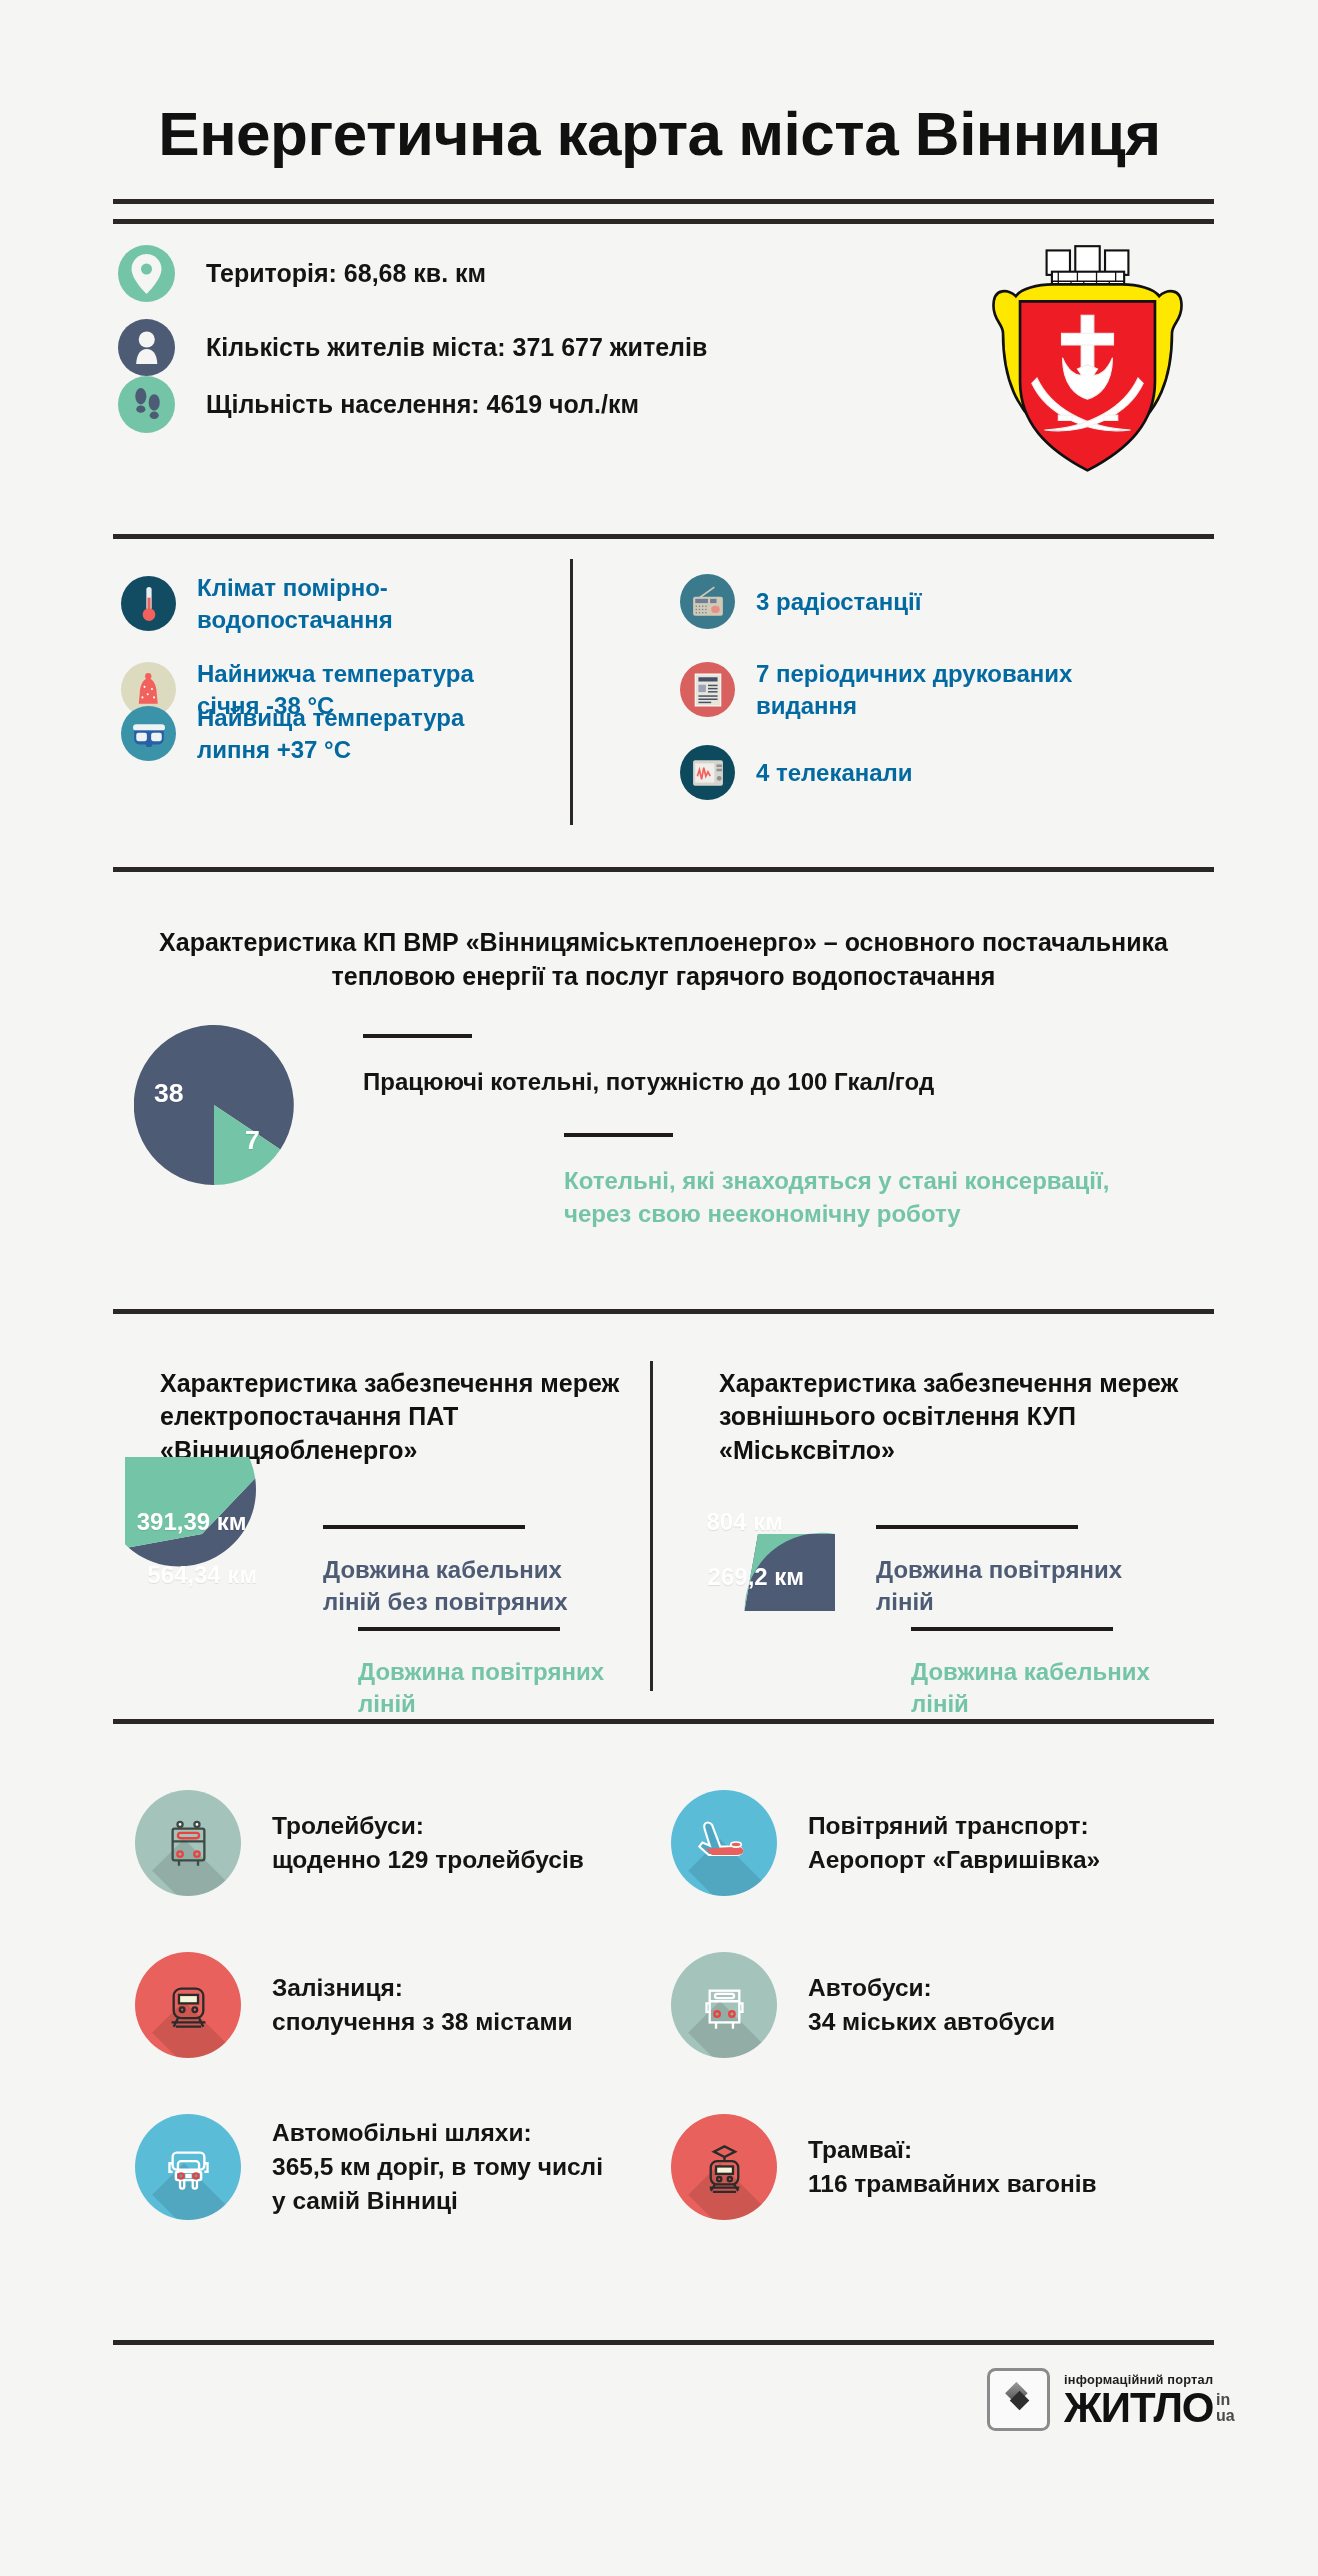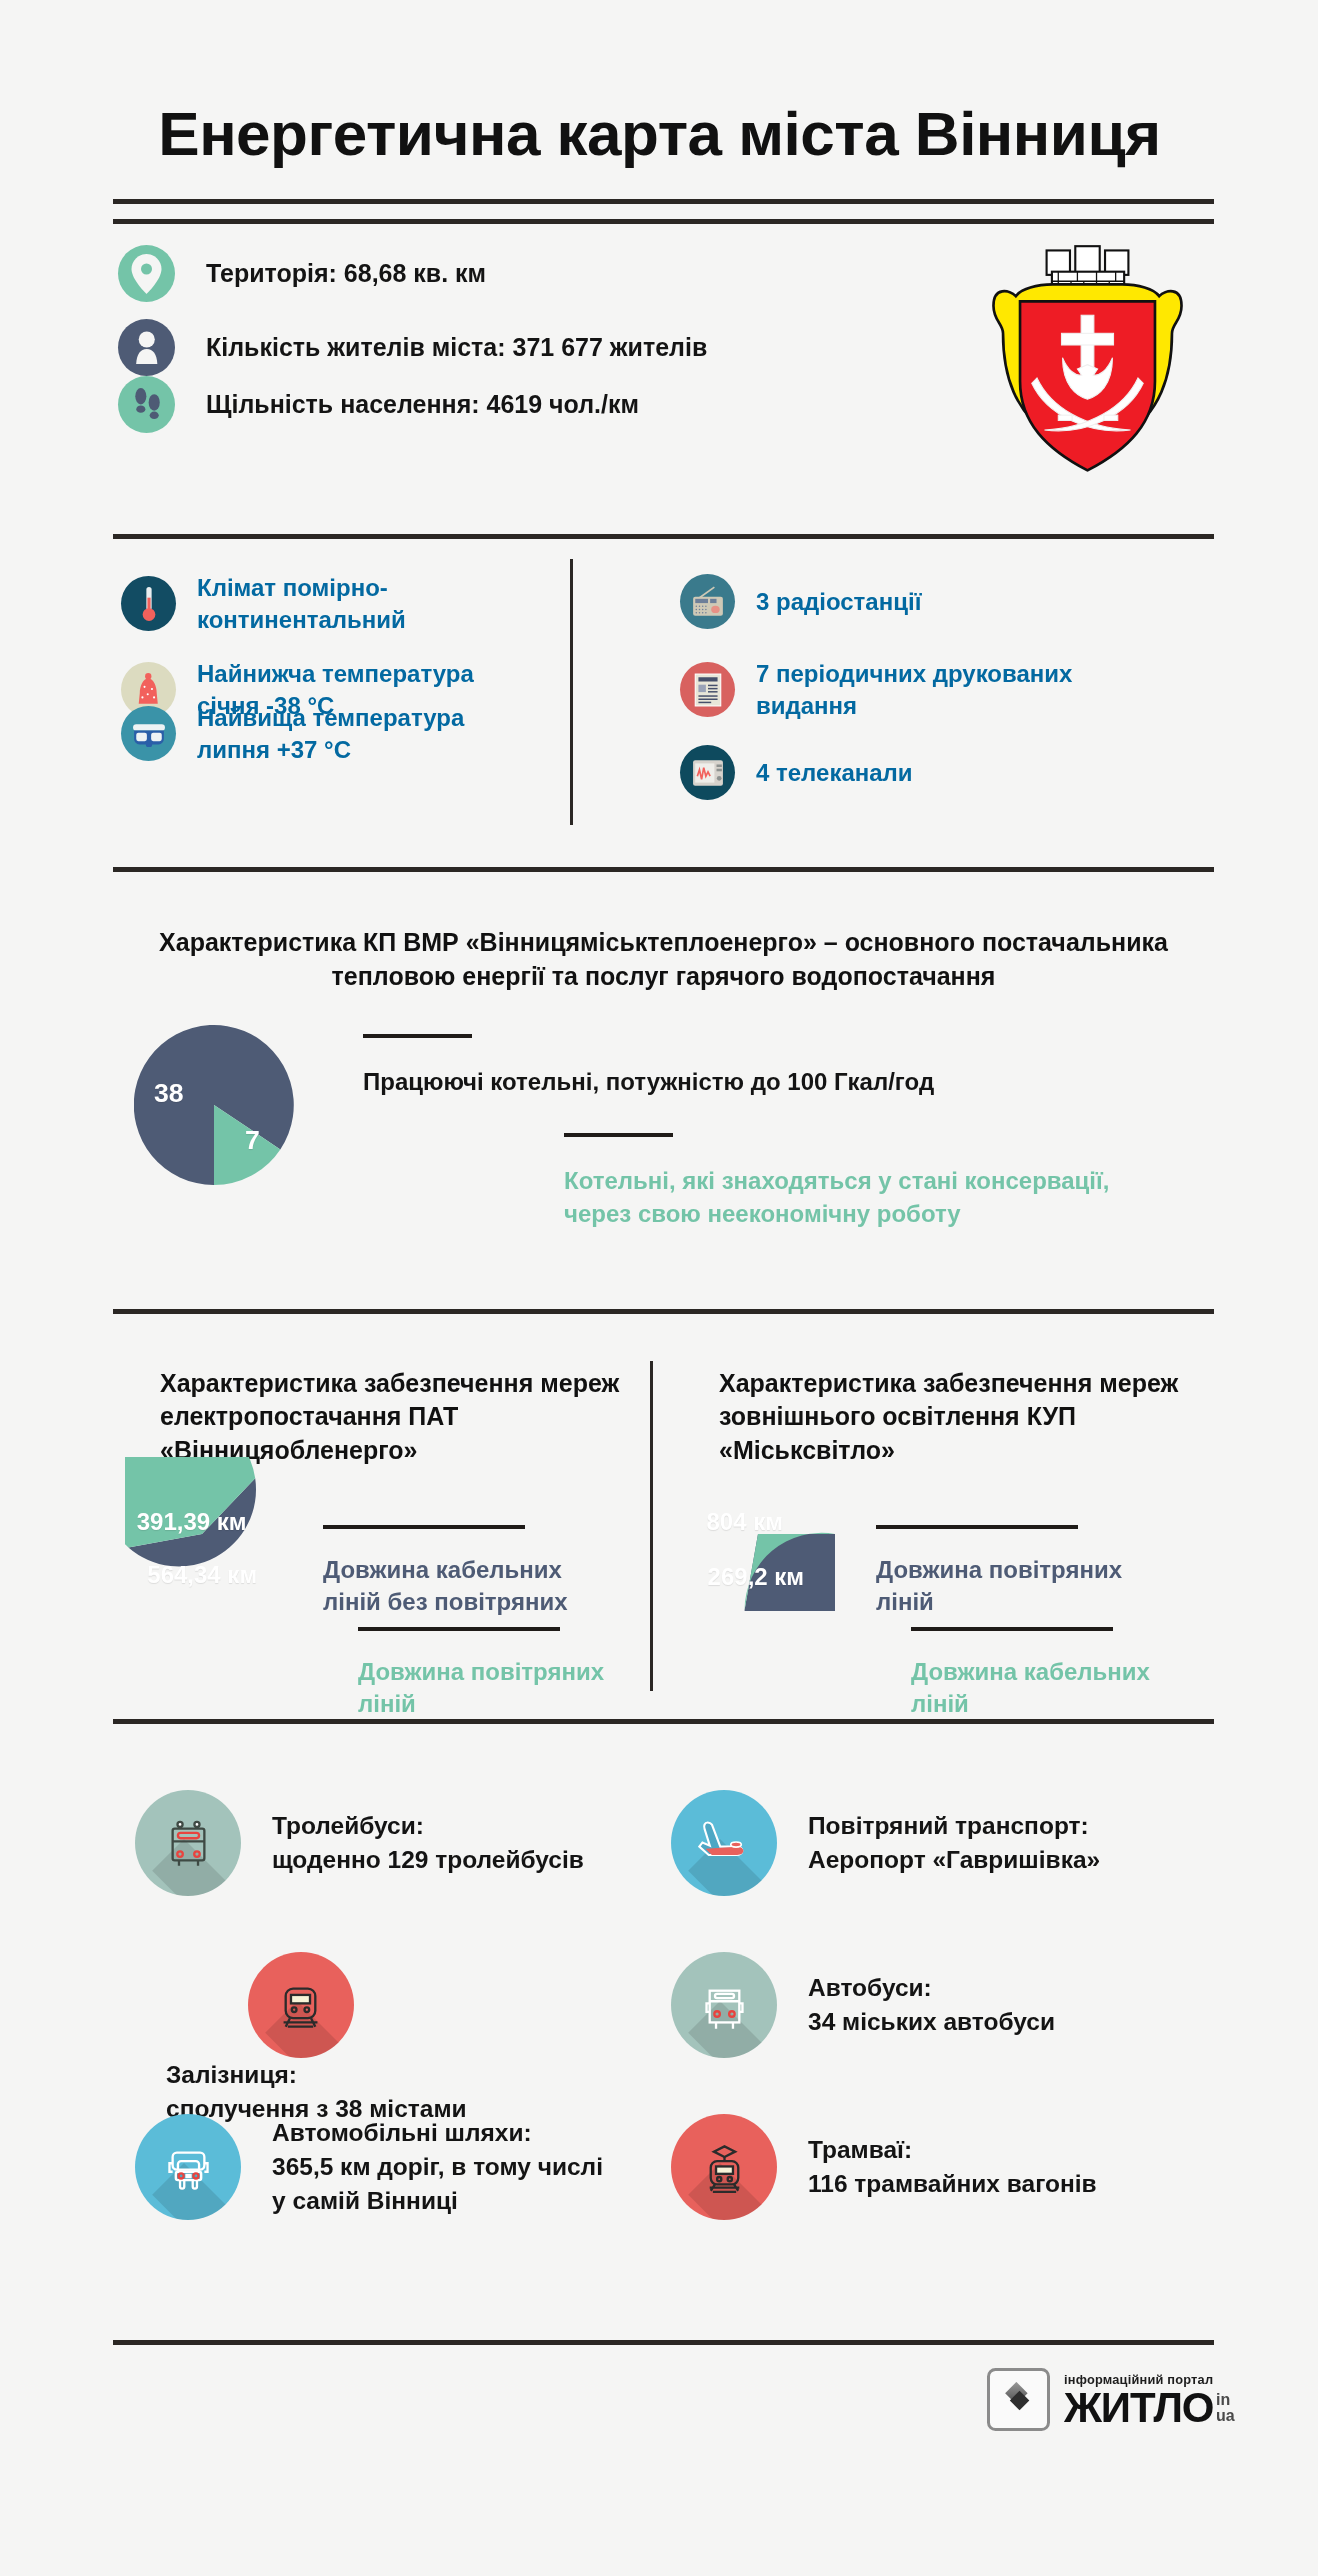--- a/index.html
+++ b/index.html
@@ -190,21 +190,21 @@
   <div class="ico-row" style="left:121px;top:572px;">
     <div class="bub" style="background:#124c63">
       <svg width="18" height="38" viewBox="0 0 17 36">
           <rect x="6" y="2" width="5" height="22" rx="2.5" fill="#e9eef0"></rect>
           <rect x="7" y="12" width="3" height="14" fill="#f2615c"></rect>
           <circle cx="8.5" cy="28" r="6" fill="#f2615c"></circle>
         </svg>
     </div>
     <div class="lbl">
       <div>Клімат помірно-</div>
-        <div>континентальний</div>
+        <div>водопостачання</div>
     </div>
   </div>
 
   <div class="ico-row" style="left:121px;top:658px;">
     <div class="bub" style="background:#dcdbc0">
       <svg width="24.5" height="36" viewBox="0 0 23 34">
           <circle cx="11.5" cy="4" r="3" fill="#f2615c"></circle>
           <path d="M11.5 6c-5 0-8 8-8 14l-1 10h18l-1-10c0-6-3-14-8-14z" fill="#f2615c"></path>
           <g fill="#fff">
             <circle cx="8" cy="14" r="1"></circle>
@@ -419,21 +419,21 @@
           <path d="M17 42v5M35 42v5"></path>
         </g>
       </svg>
     </div>
     <div class="tlabel">
       <div>Тролейбуси:</div>
         <div>щоденно 129 тролейбусів</div>
     </div>
   </div>
 
-  <div class="tr-row" style="left:135px;top:1952px;flex-direction:column;">
+  <div class="tr-row" style="left:135px;top:1952px;">
     <div class="circ" style="background:#e8615c">
       <div class="shadow"></div>
       <svg width="55" height="55" viewBox="0 0 52 52" style="position:relative">
         <g stroke="#2b2b2b" stroke-width="2.2" fill="none">
           <rect x="12" y="10" width="28" height="28" rx="7"></rect>
           <rect x="17" y="16" width="18" height="8" fill="#f7f3d8"></rect>
           <circle cx="20" cy="30" r="2.2"></circle>
             <circle cx="32" cy="30" r="2.2"></circle>
           <path d="M16 38l-4 8M36 38l4 8M10 42h32M14 46h24"></path>
         </g>

